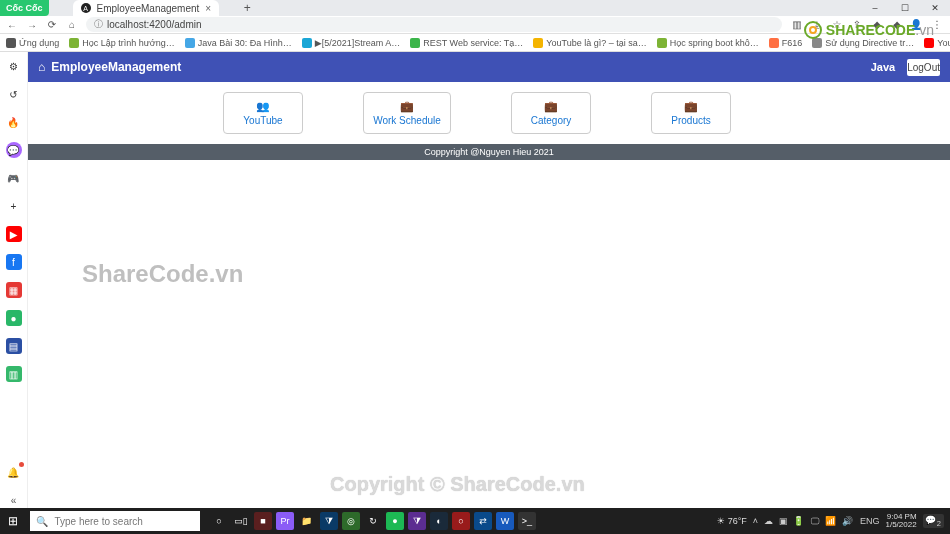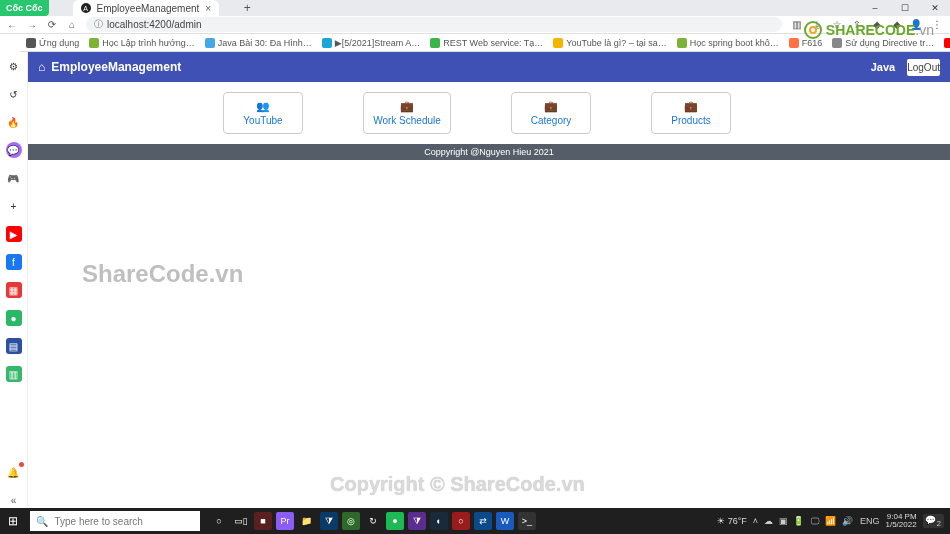--- a/index.html
+++ b/index.html
@@ -14,21 +14,21 @@
   .winctrl { margin-left:auto; display:flex; }
   .winctrl div { width:30px; display:flex; align-items:center; justify-content:center; font-size:9px; color:#333; }
   
   .addrbar { height:18px; background:#fff; display:flex; align-items:center; padding:0 6px; gap:8px; border-bottom:1px solid #e0e0e0; font-size:10px; color:#555;}
   .addrbar .navico { width:12px; text-align:center; color:#555; }
   .url-field { flex:1; display:flex; align-items:center; gap:4px; background:#f1f3f4; border-radius:9px; padding:1px 8px; font-size:10px; color:#444;}
   .url-field .info { color:#888; font-size:9px;}
   .addr-right { display:flex; gap:6px; }
   .addr-right div { width:14px; text-align:center; color:#555; }
   
-  .bookbar { height:18px; background:#fff; display:flex; align-items:center; padding:0 6px; gap:10px; font-size:9px; color:#555; border-bottom:1px solid #ddd; overflow:hidden; white-space:nowrap;margin-left:20px;}
+  .bookbar { height:18px; background:#fff; display:flex; align-items:center; padding:0 6px; gap:10px; font-size:9px; color:#555; border-bottom:1px solid #ddd; overflow:hidden; white-space:nowrap;}
   .bookbar .bm { display:flex; align-items:center; gap:3px; }
   .bm .fav { width:10px; height:10px; border-radius:2px; display:inline-block;}
   
   .left-rail { position:absolute; left:0; top:52px; width:28px; background:#fff; bottom:26px; display:flex; flex-direction:column; align-items:center; padding-top:6px; gap:12px; border-right:1px solid #eee;}
   .left-rail .ricon { width:16px; height:16px; border-radius:3px; display:flex; align-items:center; justify-content:center; font-size:10px; color:#555;}
   
   .page { position:absolute; left:28px; right:0; top:52px; bottom:26px; display:flex; flex-direction:column; }
   .app-header { height:30px; background:#3f51b5; color:#fff; display:flex; align-items:center; padding:0 10px; font-size:12px; }
   .app-header .home { margin-right:6px; font-size:12px;}
   .app-header .admin { margin-left:auto; font-weight:600; font-size:11px; margin-right:12px;}

